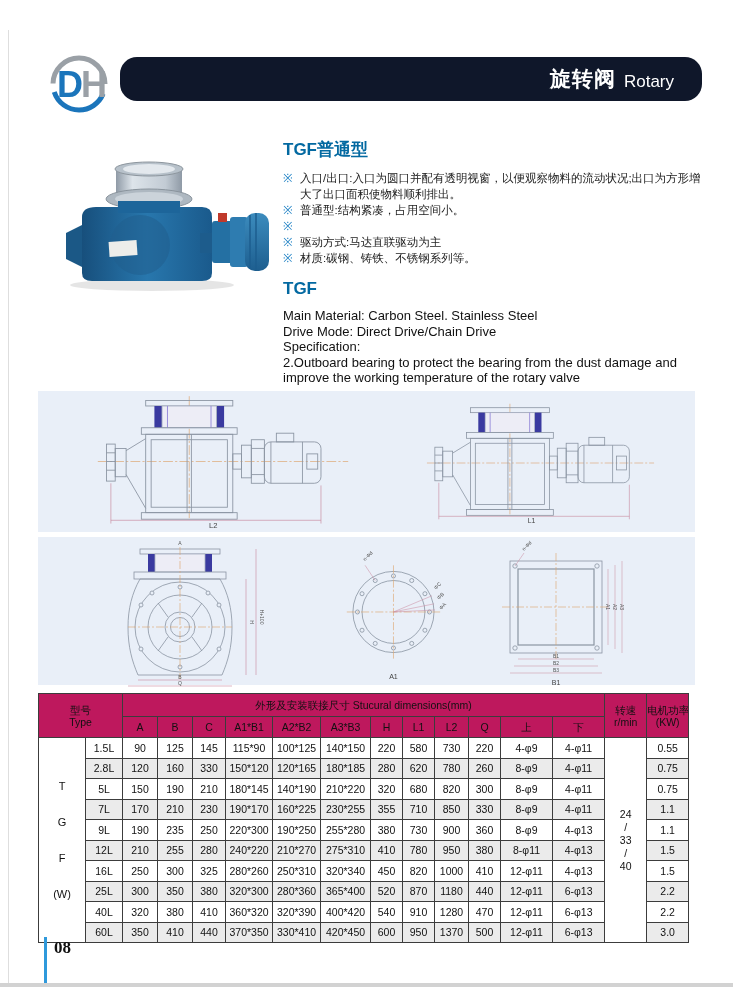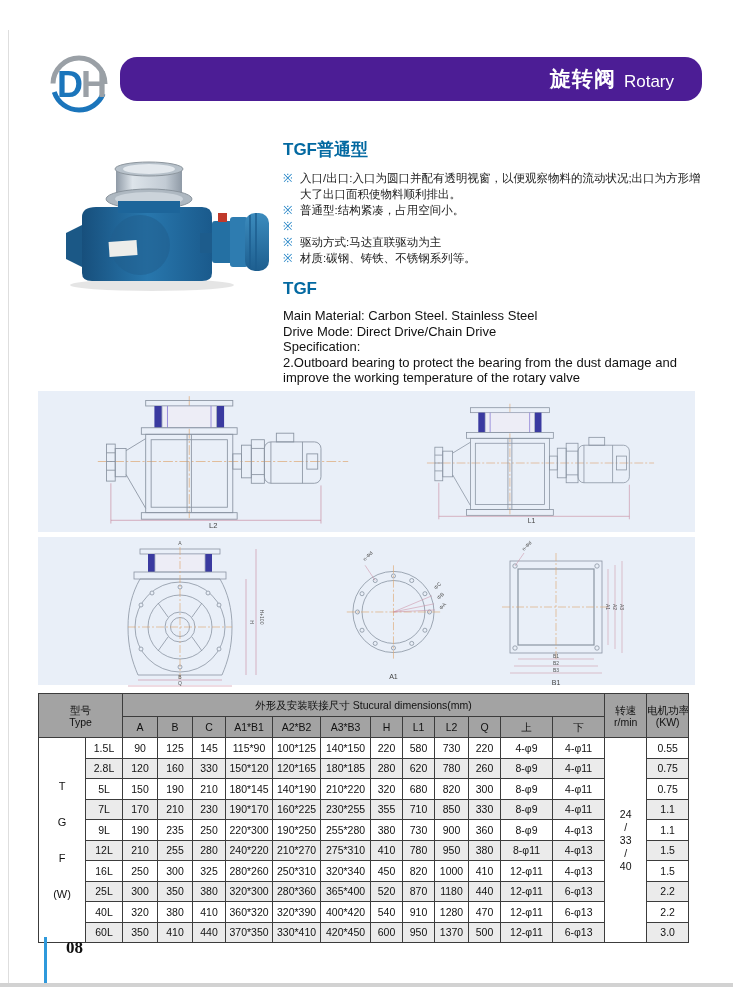--- a/index.html
+++ b/index.html
@@ -5,21 +5,21 @@
   html,body{margin:0;padding:0;background:#ffffff;}
   body{font-family:"Liberation Sans",sans-serif;}
   #page{position:relative;width:733px;height:987px;background:#fff;overflow:hidden;}
 
   
   .edge-left{position:absolute;left:8px;top:30px;width:1px;height:953px;background:#dedede;}
   .edge-bottom{position:absolute;left:0;top:983px;width:733px;height:4px;background:#d2d2d2;}
 
   
   .logo{position:absolute;left:46px;top:50px;width:66px;height:66px;}
-  .banner{position:absolute;left:120px;top:57px;width:582px;height:44px;background:#4c1d95;
+  .banner{position:absolute;left:120px;top:57px;width:582px;height:44px;background:#0f172a;
           border-radius:17px;display:flex;align-items:center;justify-content:flex-end;
           padding-right:28px;box-sizing:border-box;color:#fff;}
   .banner .zh{font-size:21px;font-weight:bold;letter-spacing:1px;}
   .banner .en{font-size:17px;margin-left:8px;margin-top:6px;}
 
   
   .photo{position:absolute;left:52px;top:155px;width:220px;height:140px;}
   .intro{position:absolute;left:283px;top:120px;width:422px;}
   .h-blue{color:#0369a1;font-size:17px;font-weight:bold;margin:18px 0 9px 0;}
   ul.features{list-style:none;margin:0;padding:0;font-size:11.5px;line-height:16px;color:#222;}
@@ -34,31 +34,31 @@
   .panel2{top:537px;height:148px;}
   svg text{font-family:"Liberation Sans",sans-serif;}
   .dim-label{font-size:7px;fill:#444;}
   .tiny-label{font-size:5px;fill:#555;}
 
   
   .spec-table-wrap{position:absolute;left:38px;top:693px;}
   table.spec{border-collapse:collapse;table-layout:fixed;width:650px;font-size:10.5px;color:#111;}
   table.spec th, table.spec td{border:1px solid #3c3c3c;text-align:center;vertical-align:middle;
        padding:0;overflow:hidden;white-space:nowrap;}
-  table.spec thead th{background:#a3a3a3;font-weight:normal;font-size:10.5px;line-height:12px;}
+  table.spec thead th{background:#be185d;font-weight:normal;font-size:10.5px;line-height:12px;}
   table.spec thead tr:nth-child(1) th{height:22px;}
   table.spec thead tr:nth-child(2) th{height:20px;}
   table.spec tbody td{height:19.5px;background:#fff;}
   table.spec tbody tr:nth-child(even) td{background:#EBEBEB;}
   td.group-cell{background:#fff !important;white-space:pre-line !important;line-height:36px;font-size:11px;}
   td.speed-cell{background:#fff !important;white-space:pre-line !important;line-height:13px;}
 
   
   .footer-rule{position:absolute;left:44px;top:937px;width:3px;height:46px;background:#2F99DB;}
-  .page-number{position:absolute;left:66px;top:938px;font-family:"Liberation Serif",serif;
+  .page-number{position:absolute;left:54px;top:938px;font-family:"Liberation Serif",serif;
                font-weight:bold;font-size:17px;color:#111;}
 </style>
 </head>
 <body>
 
 <div id="page">
   <div class="edge-left"></div>
   <div class="edge-bottom"></div>
 
   <svg class="logo" viewBox="0 0 66 66">

